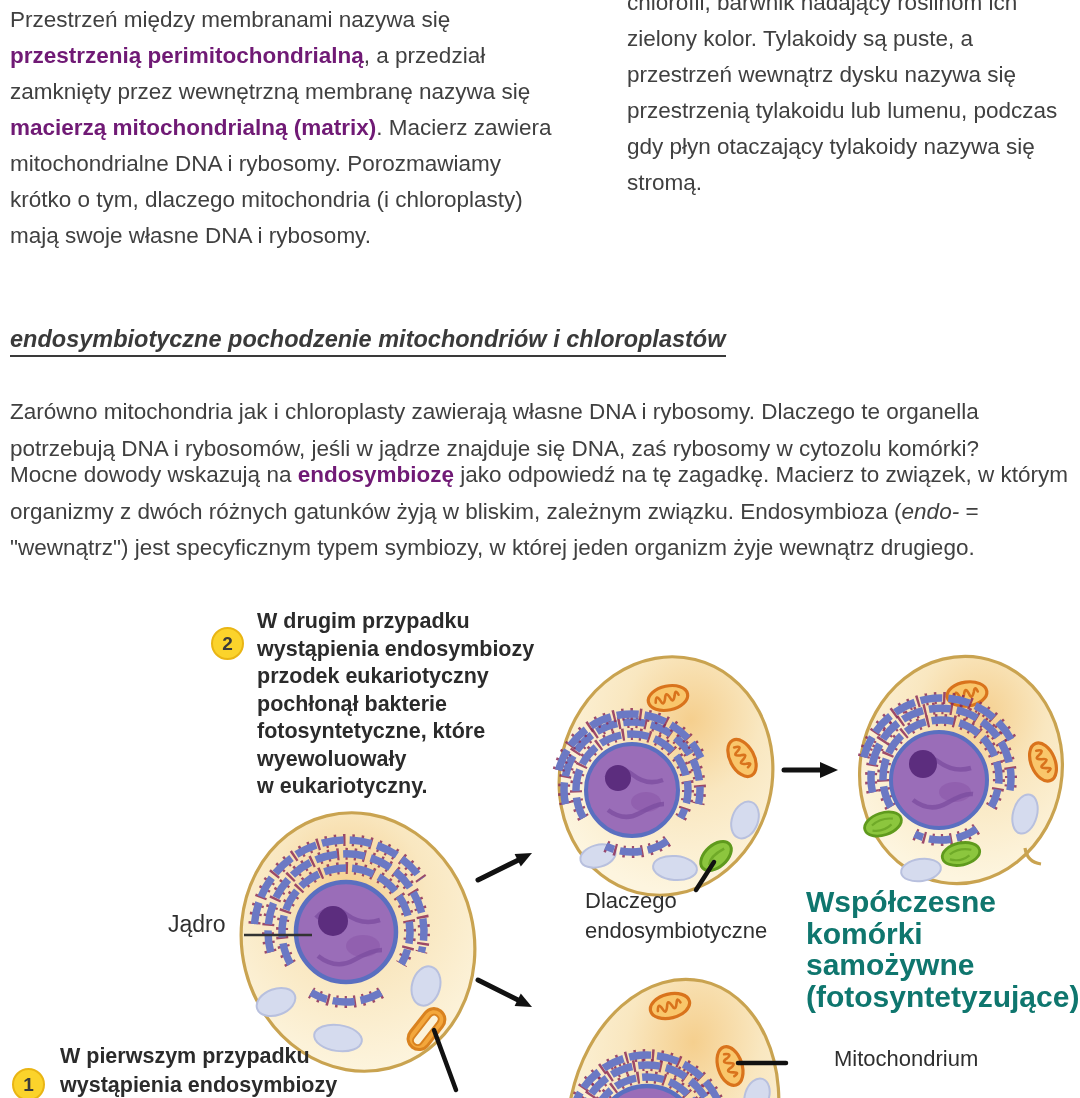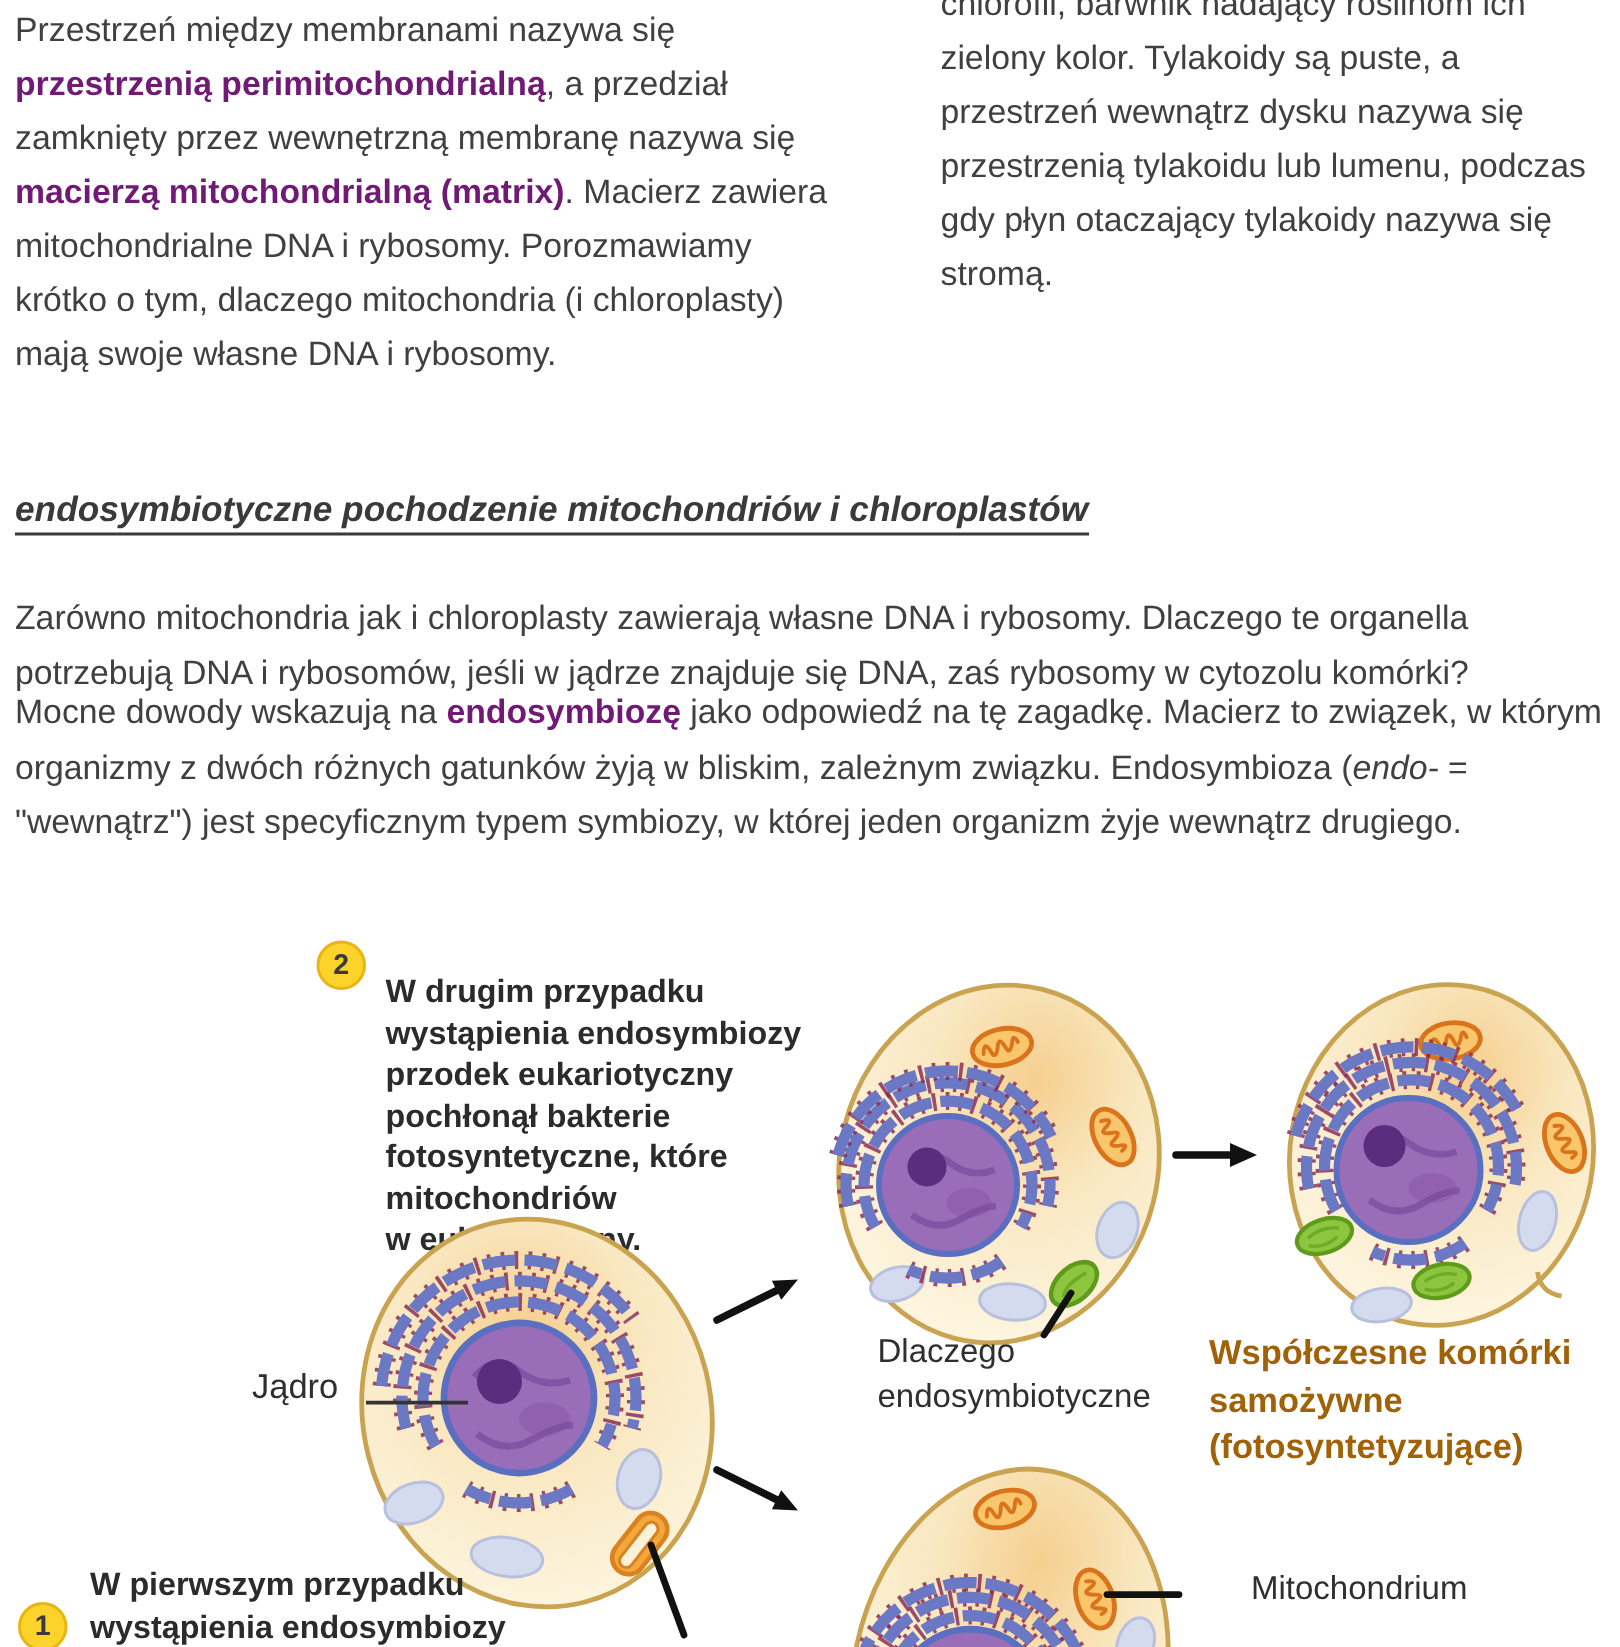--- a/index.html
+++ b/index.html
@@ -16,26 +16,26 @@
   .para1{top:372px;margin-top:22px;}
   .para2{top:457px;}
   .badge{position:absolute;width:33px;height:33px;border-radius:50%;
          background:var(--badge_yellow,#fbd32b);border:2px solid var(--badge_border,#e9b514);
          box-sizing:border-box;display:flex;align-items:center;justify-content:center;
          font-weight:700;font-size:19px;color:#3a3a3a;}
   .badge2{left:211px;top:627px;}
   .badge1{left:12px;top:1068px;}
   .step-text{position:absolute;font-size:21.5px;font-weight:600;line-height:27.5px;
              color:var(--diagram_text,#2b2b2b);}
-  .step2{left:257px;top:648px;}
+  .step2{left:257px;top:608px;}
   .step1{left:60px;top:1042px;line-height:28.5px;}
   .dlabel{position:absolute;font-size:22px;color:#2f2f2f;}
   .lbl-jadro{left:168px;top:911px;font-size:23px;}
   .lbl-bakteria{left:585px;top:886px;line-height:30px;}
-  .lbl-modern{left:806px;top:886px;line-height:31.5px;font-weight:700;color:#a16207;font-size:23px;}
+  .lbl-modern{left:806px;top:886px;line-height:31.5px;font-weight:700;color:#0f766e;font-size:30px;}
   .lbl-mito{left:792px;top:1046px;margin-left:42px;}
   svg.abs{position:absolute;overflow:visible;}
   .er-dots{fill:none;stroke:var(--er_dots,#8c2e58);stroke-width:12;stroke-dasharray:2.4 6.5;opacity:.85;}
   .er-ribbon{fill:none;stroke:var(--er_ribbon,#6b79c4);stroke-width:7.5;stroke-dasharray:22 6;}
   .nuc-squig{fill:none;stroke:#7b4c9f;stroke-width:4.5;opacity:.75;}
   .vac{fill:var(--vacuole_fill,#d5dbee);stroke:var(--vacuole_stroke,#b8c0de);stroke-width:2;}
   .membrane{stroke:var(--membrane,#c9a350);stroke-width:3.2;}
   .ptr{stroke:#111;stroke-width:4.5;stroke-linecap:round;}
   .arrow-line{stroke:var(--arrow_black,#111111);stroke-width:5;stroke-linecap:round;}
   .arrow-head{fill:var(--arrow_black,#111111);}
@@ -55,21 +55,21 @@
 
   <p class="para para2"><span>Mocne dowody wskazują na </span><strong>endosymbiozę</strong><span> jako odpowiedź na tę zagadkę. Macierz to związek, w którym organizmy z dwóch różnych gatunków żyją w bliskim, zależnym związku. Endosymbioza (</span><em>endo-</em><span> = "wewnątrz") jest specyficznym typem symbiozy, w której jeden organizm żyje wewnątrz drugiego.</span></p>
 
   <div class="badge badge2">2</div>
   <div class="step-text step2">
     <div>W drugim przypadku</div>
     <div>wystąpienia endosymbiozy</div>
     <div>przodek eukariotyczny</div>
     <div>pochłonął bakterie</div>
     <div>fotosyntetyczne, które</div>
-    <div>mitochondriów</div>
+    <div>wyewoluowały</div>
     <div>w eukariotyczny.</div>
   </div>
 
   <svg class="abs" style="left:218px;top:806px" width="280" height="272" viewBox="0 0 280 272">
     <defs>
       <radialGradient id="gA" cx="52%" cy="30%" r="72%">
         <stop offset="0" stop-color="#f5cf8e"></stop>
           <stop offset="0.45" stop-color="#f9e7c0"></stop>
           <stop offset="1" stop-color="#fdf5df"></stop>
       </radialGradient>

